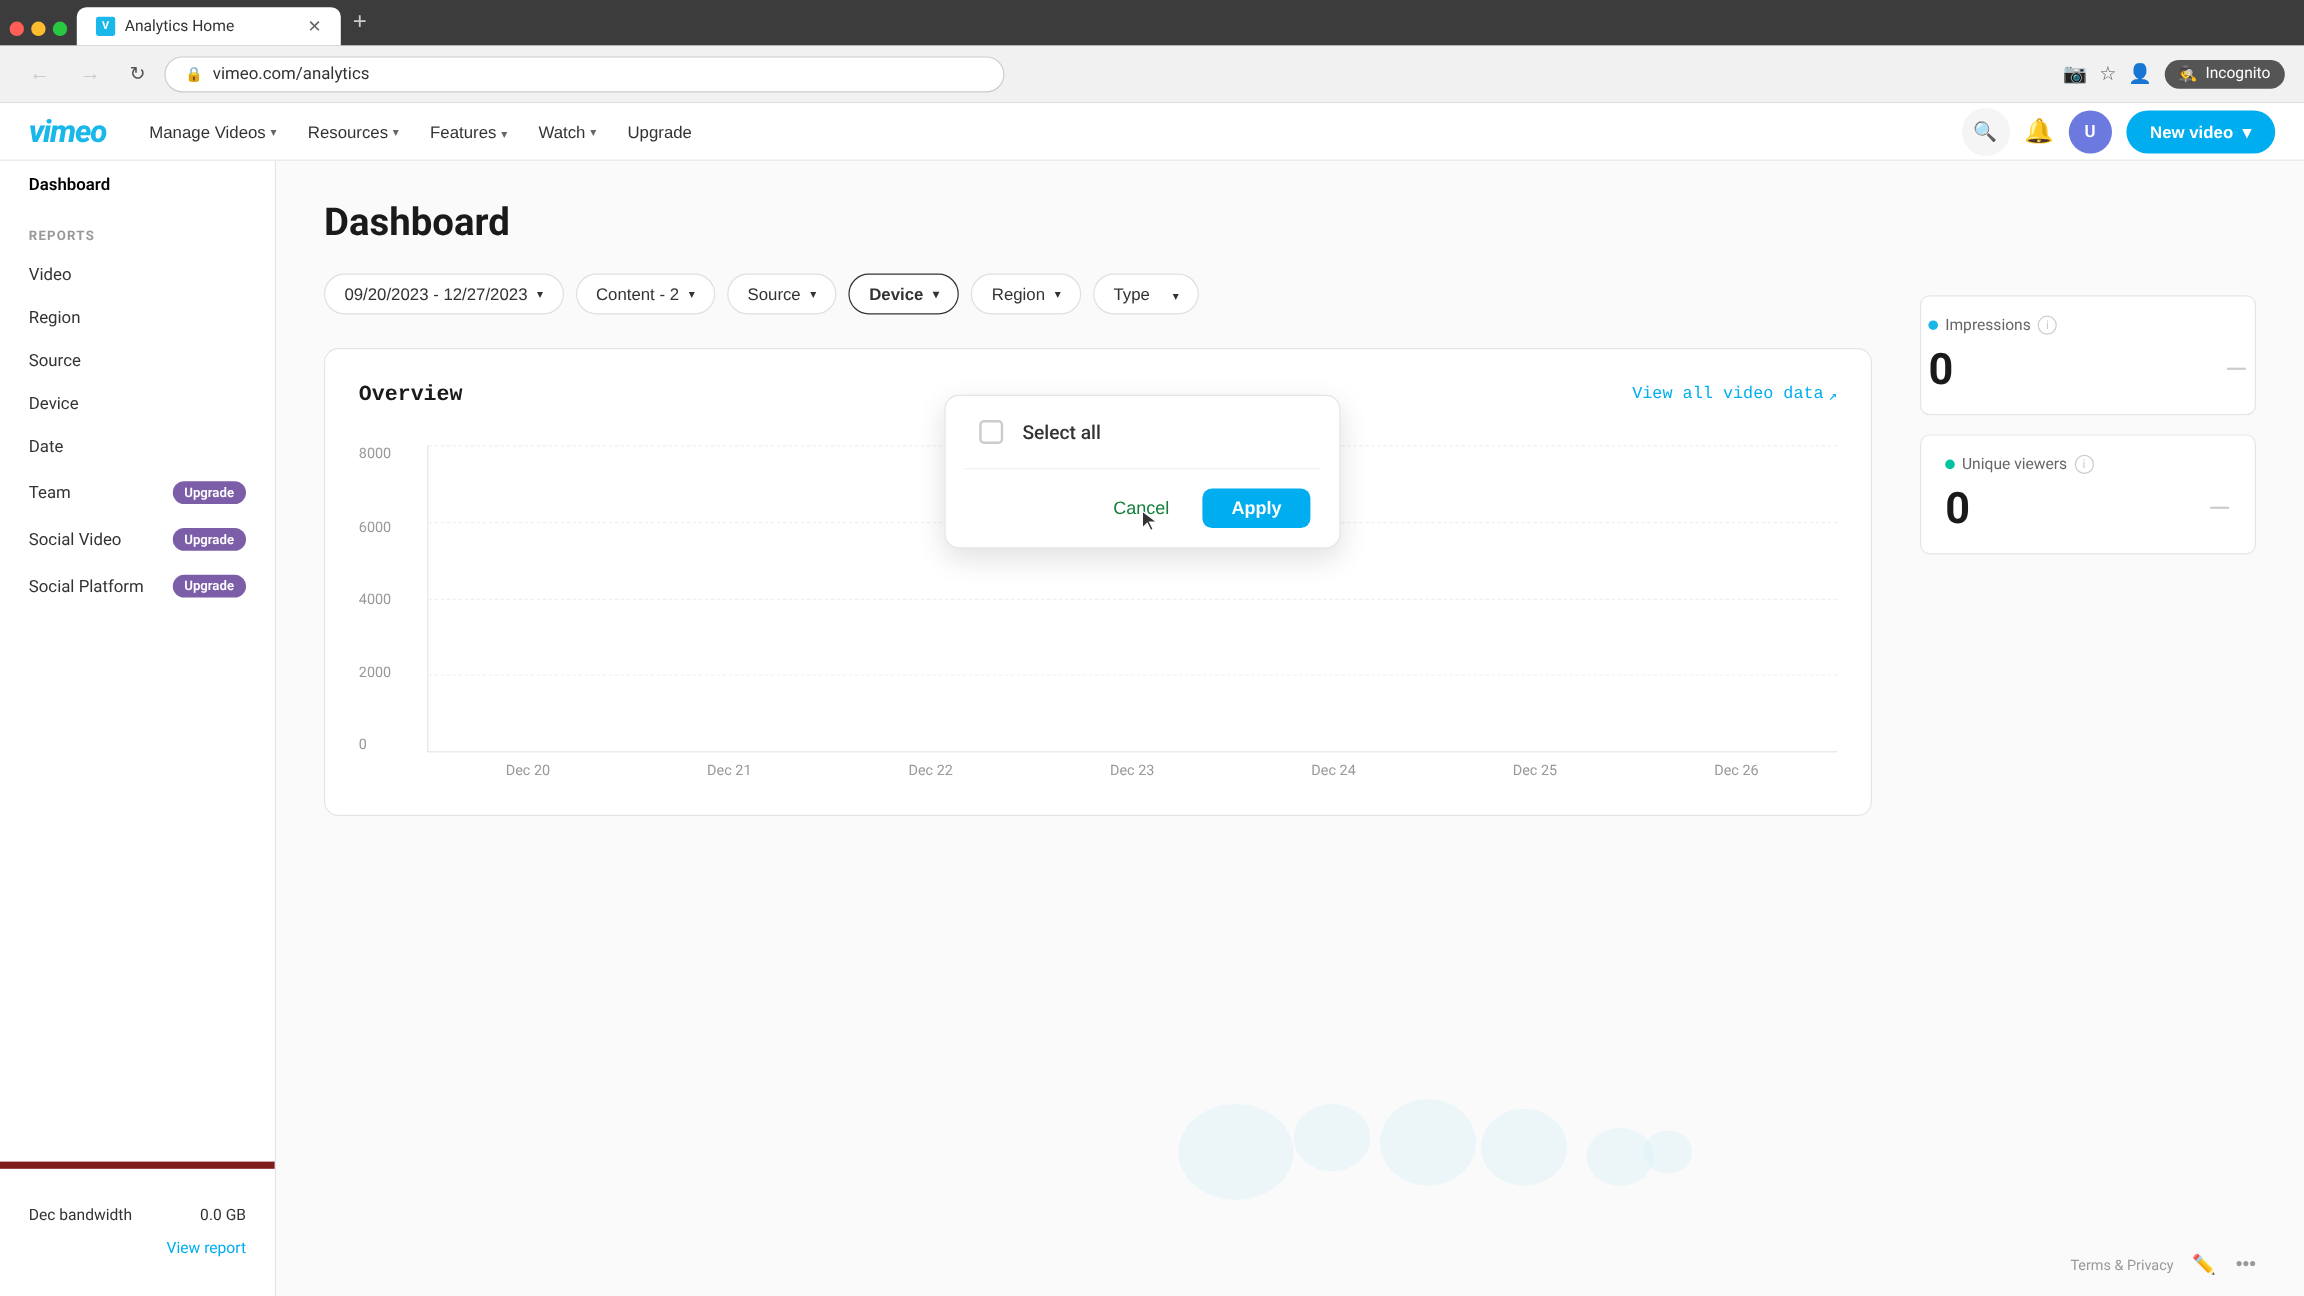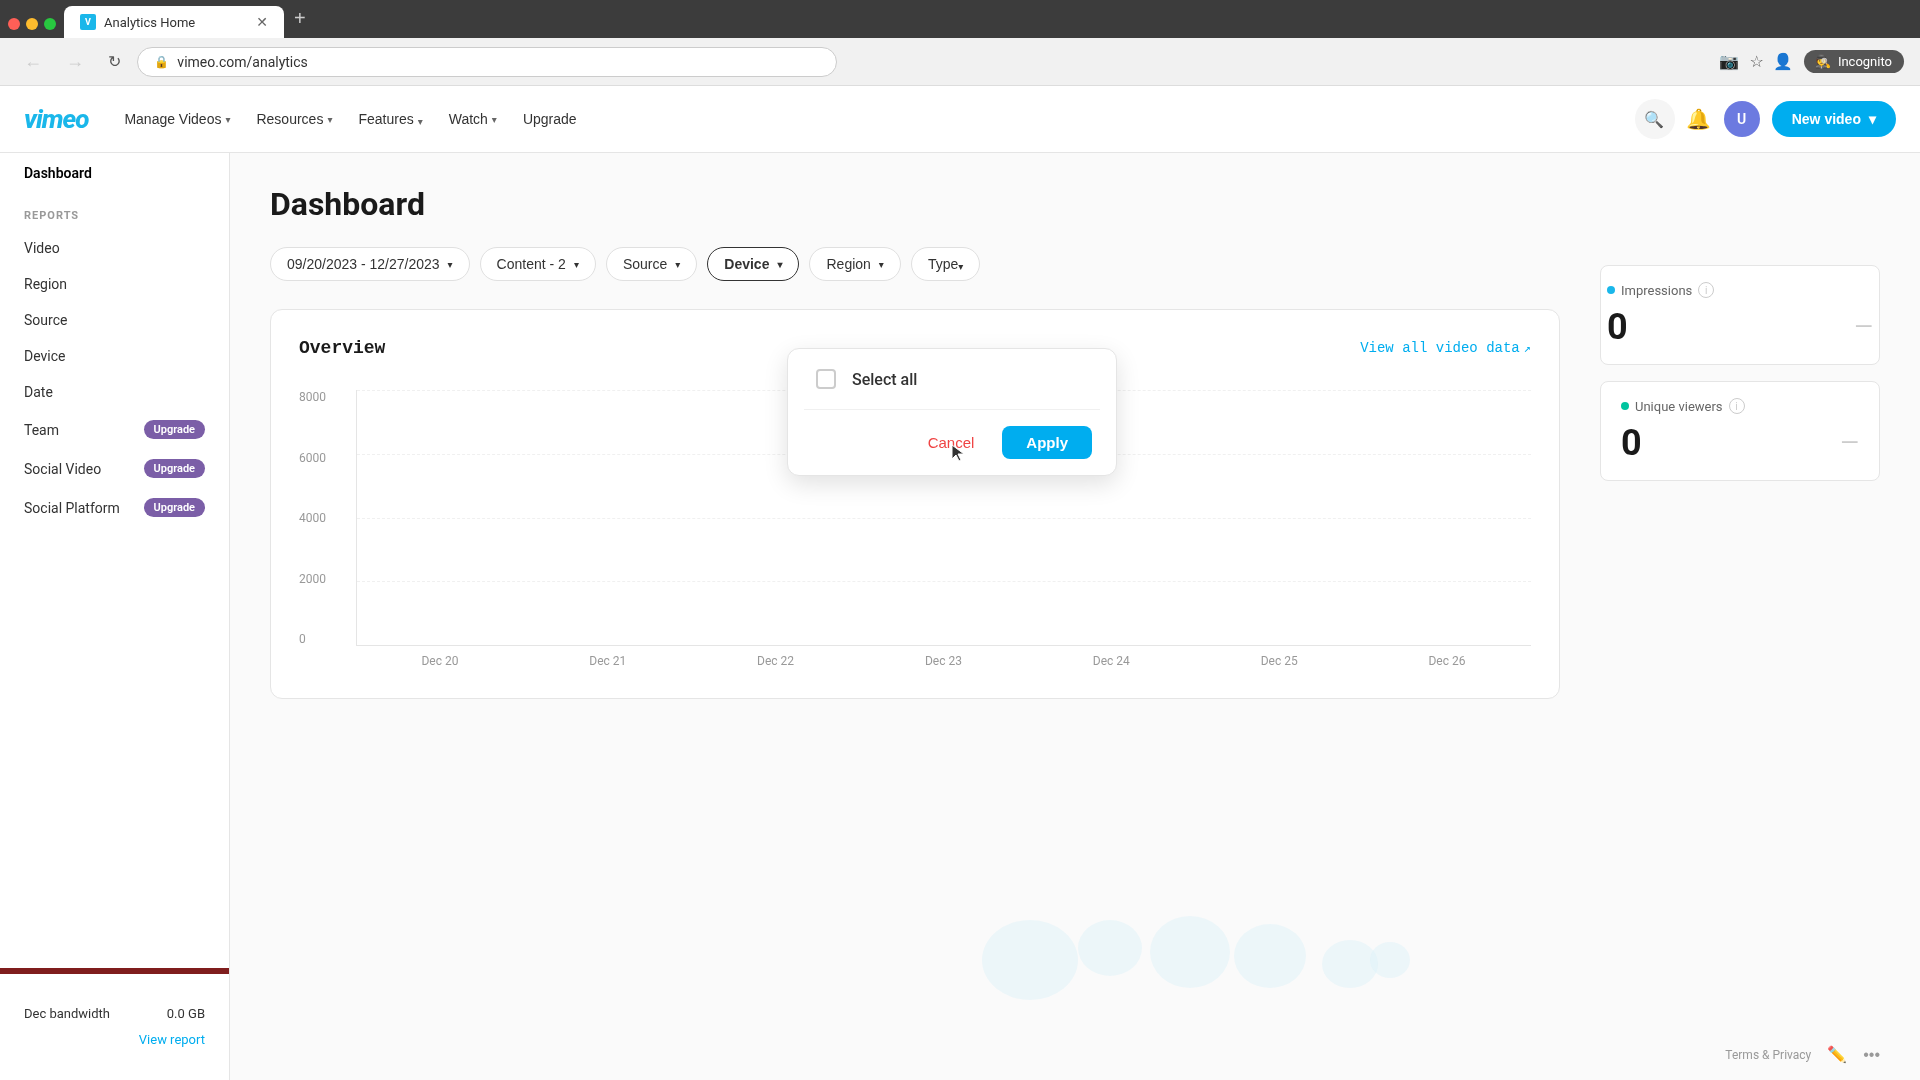--- a/index.html
+++ b/index.html
@@ -43,21 +43,21 @@
     <button style="background:none;border:none;cursor:pointer;color:#555;font-size:16px;">👤</button>
     <div style="background:#555;color:#fff;border-radius:12px;padding:4px 12px;font-size:13px;display:flex;align-items:center;gap:6px;">
       <span>🕵️</span>
       <span>Incognito</span>
     </div>
   </div>
 </div>
 
 <div class="app" style="display:flex; flex-direction:column;">
 
-  <div style="background:#fff; border-bottom:1px solid #e5e5e5; height:67px; display:flex; align-items:center; padding:12px 24px; gap:24px;">
+  <div style="background:#fff; border-bottom:1px solid #e5e5e5; height:48px; display:flex; align-items:center; padding:12px 24px; gap:24px;">
     <div style="font-size:26px; font-weight:800; color:#1ab7ea; font-style:italic; letter-spacing:-1px;">vimeo</div>
     <nav style="display:flex; gap:2px;">
       <button style="background:none;border:none;cursor:pointer;font-size:14px;color:#333;padding:8px 12px;border-radius:6px;display:flex;align-items:center;gap:4px;">
         <span>Manage Videos</span>
         <span style="font-size:10px;color:#666;">▾</span>
       </button>
       <button style="background:none;border:none;cursor:pointer;font-size:14px;color:#333;padding:8px 12px;border-radius:6px;display:flex;align-items:center;gap:4px;">
         <span>Resources</span>
         <span style="font-size:10px;color:#666;">▾</span>
       </button>
@@ -152,21 +152,21 @@
               <span style="font-size:10px;">▾</span>
             </button>
             <button style="background:#fff;border:1.5px solid #333;border-radius:20px;padding:8px 16px;font-size:14px;color:#333;cursor:pointer;display:flex;align-items:center;gap:8px;font-weight:600;">
               <span>Device</span>
               <span style="font-size:10px;">▾</span>
             </button>
             <button style="background:#fff;border:1.5px solid #e0e0e0;border-radius:20px;padding:8px 16px;font-size:14px;color:#333;cursor:pointer;display:flex;align-items:center;gap:8px;">
               <span>Region</span>
               <span style="font-size:10px;">▾</span>
             </button>
-            <button style="background:#fff;border:1.5px solid #e0e0e0;border-radius:20px;padding:8px 16px;font-size:14px;color:#333;cursor:pointer;display:flex;align-items:flex-end;gap:0;">
+            <button style="background:#fff;border:1.5px solid #e0e0e0;border-radius:20px;padding:8px 16px;font-size:14px;color:#333;cursor:pointer;display:flex;align-items:flex-end;gap:19px;">
               <span>Type</span>
               <span style="font-size:10px;">▾</span>
             </button>
           </div>
 
           <div style="background:#fff;border:1px solid #e5e5e5;border-radius:12px;padding:28px;">
             <div style="display:flex;justify-content:space-between;margin-bottom:32px;font-family:Liberation Mono, monospace;">
               <h2 style="font-size:18px;font-weight:600;color:#1a1a1a;">Overview</h2>
               <a style="color:#00adef;font-size:14px;cursor:pointer;text-decoration:none;display:flex;align-items:center;gap:4px;">
                 <span>View all video data</span>
@@ -247,21 +247,21 @@
       </div>
     </div>
 
     <div style="position:absolute;top:195px;left:787px;background:#fff;border:1px solid #e5e5e5;border-radius:12px;padding:0;width:330px;box-shadow:0 8px 24px rgba(0,0,0,0.12);z-index:200;">
       <div style="padding:20px 28px;display:flex;align-items:center;gap:16px;cursor:pointer;">
         <div style="width:20px;height:20px;border:2px solid #ccc;border-radius:4px;display:flex;align-items:center;justify-content:center;background:#fff;flex-shrink:0;"></div>
         <span style="font-size:16px;color:#333;font-weight:500;">Select all</span>
       </div>
       <div style="height:1px;background:#f0f0f0;margin:0 16px;"></div>
       <div style="padding:16px 24px;display:flex;justify-content:flex-end;gap:12px;">
-        <button style="background:none;border:none;cursor:pointer;font-size:15px;color:#ef4444;padding:8px 16px;border-radius:8px;font-weight:500;">
+        <button style="background:none;border:none;cursor:pointer;font-size:15px;color:#15803d;padding:8px 16px;border-radius:8px;font-weight:500;">
           <span>Cancel</span>
         </button>
         <button style="background:#00adef;color:white;border:none;border-radius:8px;padding:8px 24px;font-size:15px;cursor:pointer;font-weight:600;">
           <span>Apply</span>
         </button>
       </div>
     </div>
 
     <div style="position:absolute;top:290px;left:950px;width:20px;height:20px;pointer-events:none;z-index:300;">
       <svg width="20" height="20" viewBox="0 0 20 20">

